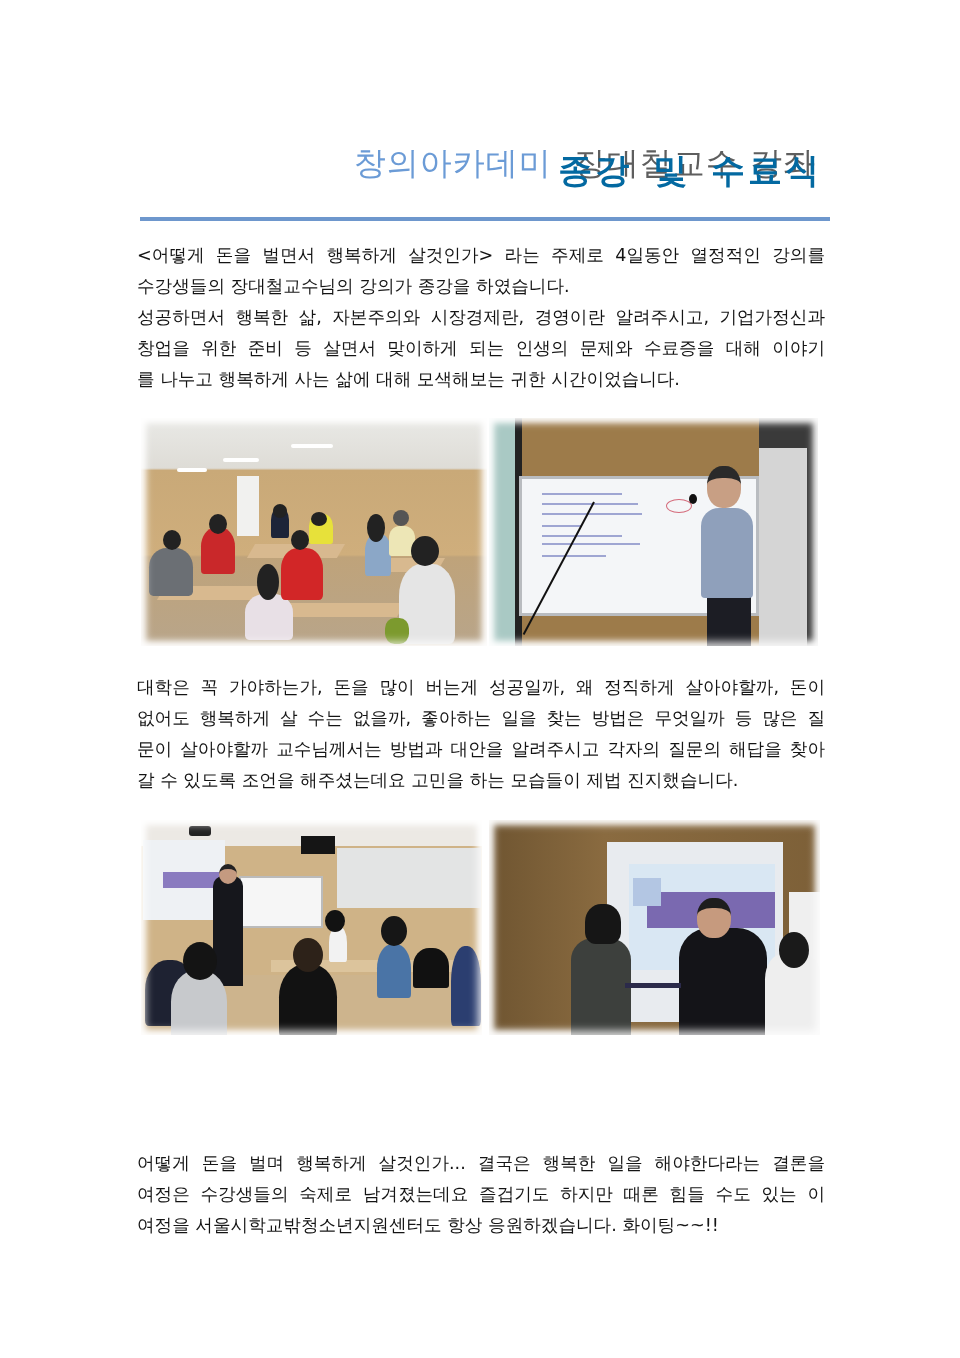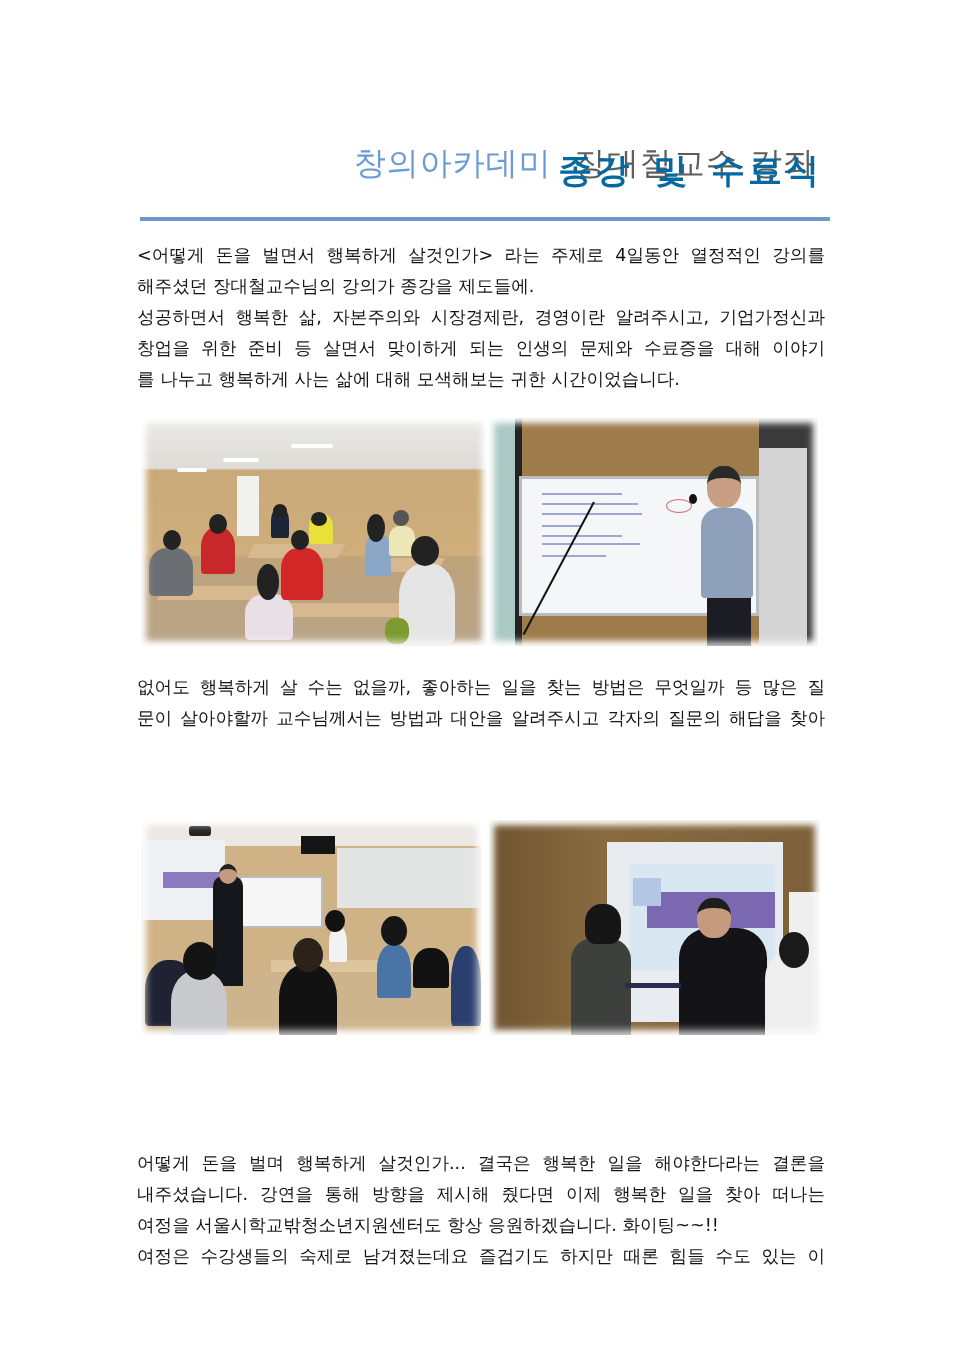--- a/index.html
+++ b/index.html
@@ -69,21 +69,21 @@
 <body>
 
 <div class="title-line1">
   <span class="org">창의아카데미</span><span class="lec">장대철교수 강좌</span>
 </div>
 <div class="title-line2">종강 및 수료식</div>
 <div class="divider"></div>
 
 <div class="para p1">
   <span class="ln"> &lt;어떻게 돈을 벌면서 행복하게 살것인가&gt; 라는 주제로 4일동안 열정적인 강의를</span>
-  <span class="ln last">해주셨던 장대철교수님의 강의가 종강을 제도들에.</span>
+  <span class="ln last">수강생들의 장대철교수님의 강의가 종강을 하였습니다.</span>
   <span class="ln"> 성공하면서 행복한 삶, 자본주의와 시장경제란, 경영이란 알려주시고, 기업가정신과</span>
   <span class="ln">창업을 위한 준비 등 살면서 맞이하게 되는 인생의 문제와 수료증을 대해 이야기</span>
   <span class="ln last">를 나누고 행복하게 사는 삶에 대해 모색해보는 귀한 시간이었습니다.</span>
 </div>
 
 <div class="photo ph1" title="강의실에 앉아 강의를 듣는 수강생들">
   <div class="ceil-light" style="left:150px;top:26px;width:42px;"></div>
   <div class="ceil-light" style="left:82px;top:40px;width:36px;"></div>
   <div class="ceil-light" style="left:36px;top:50px;width:30px;"></div>
   <div style="position:absolute;left:96px;top:58px;width:22px;height:60px;background:#f1f1ef;"></div>
@@ -125,22 +125,24 @@
   </div>
   <div class="ac"></div>
   <div class="man-legs"></div>
   <div class="man-body"></div>
   <div class="man-head"></div>
   <div style="position:absolute;left:200px;top:76px;width:8px;height:10px;background:#111;border-radius:50%;"></div>
   <div style="position:absolute;left:104px;top:84px;width:2px;height:150px;background:#111;transform:rotate(28deg);transform-origin:top;"></div>
 </div>
 
 <div class="para p2">
+  <span class="ln">대학은 꼭 가야하는가, 돈을 많이 버는게 성공일까, 왜 정직하게 살아야할까, 돈이</span>
   <span class="ln">없어도 행복하게 살 수는 없을까, 좋아하는 일을 찾는 방법은 무엇일까 등 많은 질</span>
   <span class="ln">문이 살아야할까 교수님께서는 방법과 대안을 알려주시고 각자의 질문의 해답을 찾아</span>
+  <span class="ln last">갈 수 있도록 조언을 해주셨는데요 고민을 하는 모습들이 제법 진지했습니다.</span>
 </div>
 
 <div class="photo ph3" title="수료식에서 격려사를 하는 센터장님과 수강생들">
   <div class="screen"></div>
   <div class="screen-band"></div>
   <div class="wboard"></div>
   <div class="window"></div>
   <div style="position:absolute;left:160px;top:16px;width:34px;height:18px;background:#151515;"></div>
   <div style="position:absolute;left:48px;top:6px;width:22px;height:10px;background:#222;border-radius:3px;"></div>
   <div class="priest"></div>
@@ -172,16 +174,15 @@
   <div class="cert"></div>
   <div class="boy"></div>
   <div class="boy-head"></div>
 </div>
 
 <div class="para p3">
 </div>
 
 <div class="para p4">
   <span class="ln"> 어떻게 돈을 벌며 행복하게 살것인가... 결국은 행복한 일을 해야한다라는 결론을</span>
-  <span class="ln">내주셨습니다. 강연을 통해 방향을 제시해 줬다면 이제 행복한 일을 찾아 떠나는</span>
+  <span class="ln">여정은 수강생들의 숙제로 남겨졌는데요 즐겁기도 하지만 때론 힘들 수도 있는 이</span>
   <span class="ln last">여정을 서울시학교밖청소년지원센터도 항상 응원하겠습니다. 화이팅~~!!</span>
-  <span class="ln">여정은 수강생들의 숙제로 남겨졌는데요 즐겁기도 하지만 때론 힘들 수도 있는 이</span>
 </div>
 
 </body></html>

